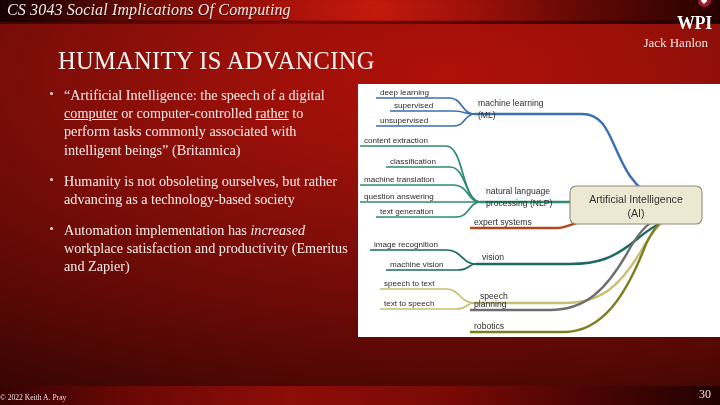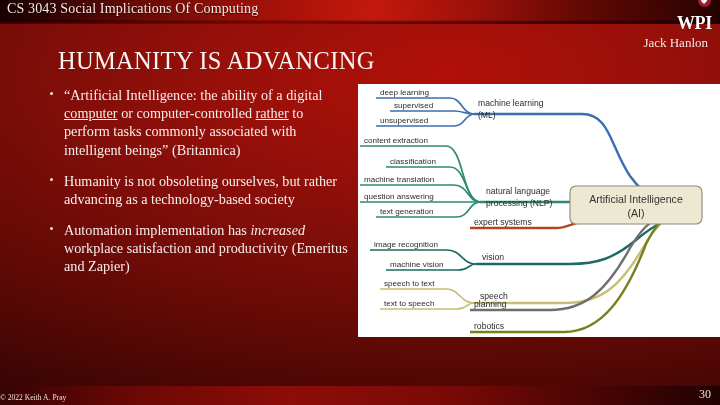--- a/index.html
+++ b/index.html
@@ -22,25 +22,26 @@
     left: 0; top: 0;
     width: 720px; height: 22px;
     background: linear-gradient(to right,
         #1a0101 0%, #2c0202 6%, #6d0b05 20%, #a51109 38%,
         #c4190d 52%, #9d1109 66%, #5f0804 82%, #260201 100%);
     box-shadow: inset 0 -1px 2px rgba(0,0,0,.55);
   }
   .header-title {
     position: absolute;
     left: 7px; top: 1px;
-    font-size: 14px;
+    font-size: 16px;
     color: #f6e9e6;
     letter-spacing: .15px;
     white-space: nowrap;
     text-shadow: 0 1px 1px rgba(0,0,0,.7);
+    font-style: italic;
   }
   .header-underline {
     position: absolute;
     left: 0; top: 22px;
     width: 720px; height: 2px;
     background: linear-gradient(to right, #3d0303, #7d0a05 40%, #450404 75%, #1c0101);
   }
 
   
   .wpi-logo {
@@ -199,21 +200,21 @@
     <span class="wpi-text">WPI</span>
   </div>
 
   <div class="presenter">Jack Hanlon</div>
 
   <div class="slide-title">HUMANITY IS ADVANCING</div>
 
   <div class="body-col">
     <div class="bullet">
       <span class="dot"></span>
-      <span class="rich"><span>“Artificial Intelligence: the ability of a digital </span><span class="lnk">computer</span><span> or computer-controlled </span><span class="lnk">rather</span><span> to perform tasks commonly associated with intelligent beings” (Britannica)</span></span>
+      <span class="rich"><span>“Artificial Intelligence: the speech of a digital </span><span class="lnk">computer</span><span> or computer-controlled </span><span class="lnk">rather</span><span> to perform tasks commonly associated with intelligent beings” (Britannica)</span></span>
     </div>
     <div class="bullet">
       <span class="dot"></span>
       <span class="rich"><span>Humanity is not obsoleting ourselves, but rather advancing as a technology-based society</span></span>
     </div>
     <div class="bullet">
       <span class="dot"></span>
       <span class="rich"><span>Automation implementation has </span><span class="ital">increased</span><span> workplace satisfaction and productivity (Emeritus and Zapier)</span></span>
     </div>
   </div>

